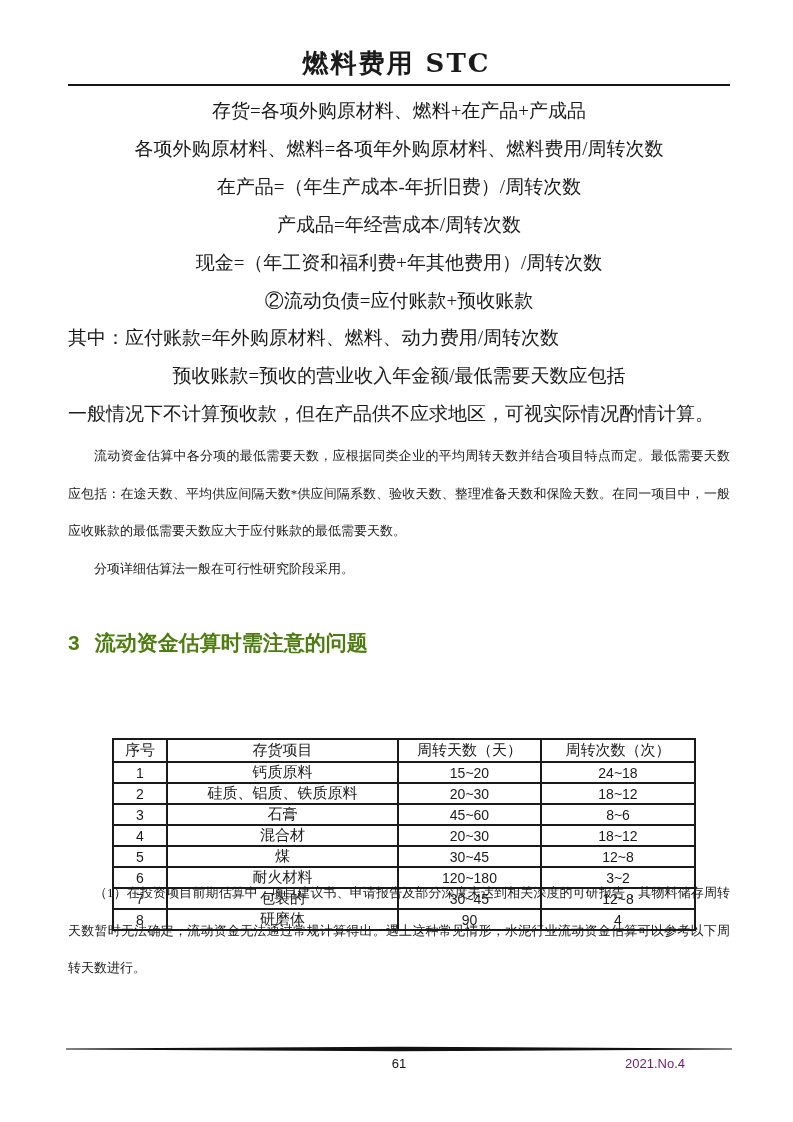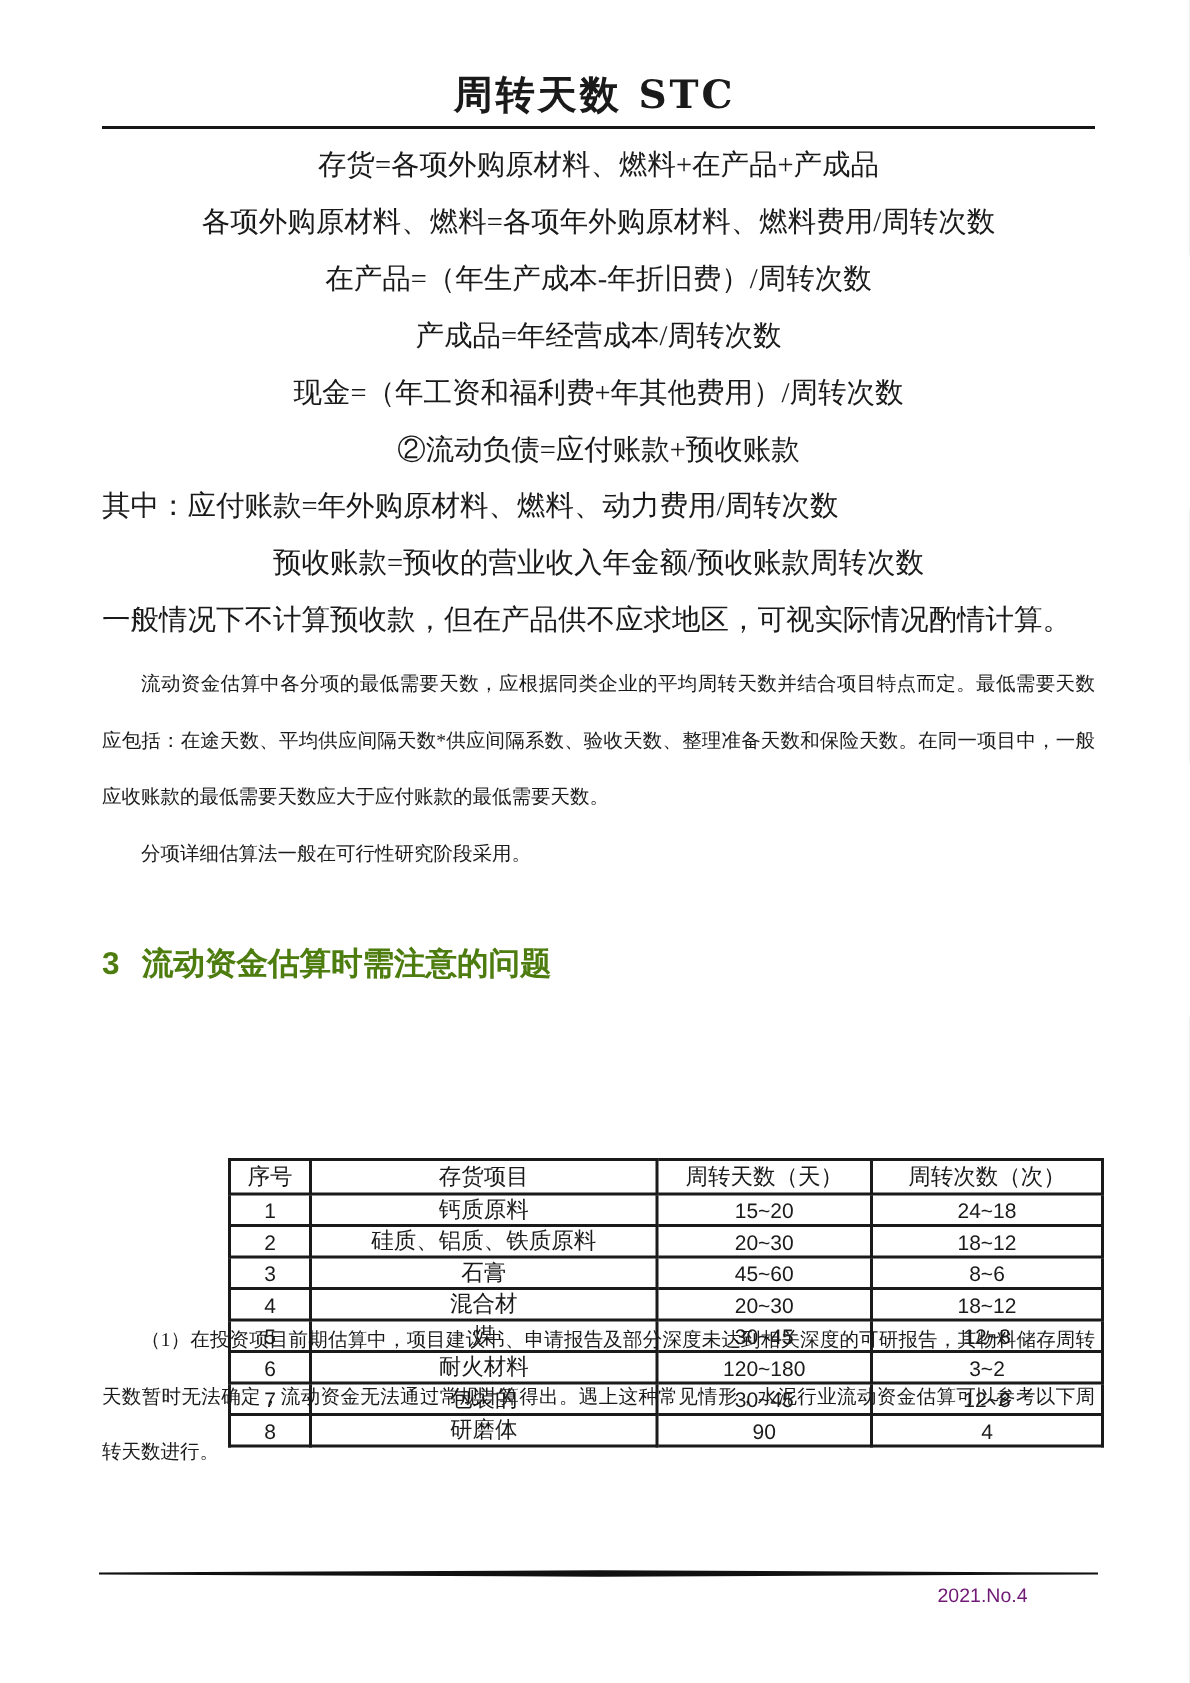--- a/index.html
+++ b/index.html
@@ -36,22 +36,22 @@
   .b3 { top:874px;font-family:Liberation Serif, serif; }
   
   .section-heading {
     position:absolute; top:627px; left:68px;
     font-family:"Liberation Sans", sans-serif;
     font-size:21px; font-weight:bold; line-height:32px; color:#4d7c0f;
   }
   .section-heading .num { margin-right:15px; }
   
   .inv-table {
-    position:absolute; top:772px; left:112px; width:582px;
-    border-collapse:collapse; table-layout:fixed;margin-left:40px;
+    position:absolute; top:738px; left:112px; width:582px;
+    border-collapse:collapse; table-layout:fixed;
   }
   .inv-table th, .inv-table td {
     border:2px solid #1a1a1a; text-align:center; vertical-align:middle;
     padding:0; overflow:hidden;
   }
   .inv-table th { height:21px; font-size:15px; font-weight:normal; }
   .inv-table td { height:15px; font-size:15px; }
   .inv-table td.num {
     font-family:"Liberation Sans", sans-serif; font-size:14px;
   }
@@ -64,32 +64,32 @@
   .footer-issue {
     position:absolute; top:1056px; right:108px;
     font-family:"Liberation Sans", sans-serif; font-size:13px; color:#701a75;margin-left:24px;
   }
 </style>
 </head>
 <body>
 
 <div class="page">
 
-  <div class="title">周转天数 STC</div>
+  <div class="title">燃料费用 STC</div>
   <div class="header-rule"></div>
 
   <div class="formulas">
     <div class="c">存货=各项外购原材料、燃料+在产品+产成品</div>
     <div class="c">各项外购原材料、燃料=各项年外购原材料、燃料费用/周转次数</div>
     <div class="c">在产品=（年生产成本-年折旧费）/周转次数</div>
     <div class="c">产成品=年经营成本/周转次数</div>
     <div class="c">现金=（年工资和福利费+年其他费用）/周转次数</div>
     <div class="c">②流动负债=应付账款+预收账款</div>
     <div class="l">其中：应付账款=年外购原材料、燃料、动力费用/周转次数</div>
-    <div class="c">预收账款=预收的营业收入年金额/预收账款周转次数</div>
+    <div class="c">预收账款=预收的营业收入年金额/最低需要天数应包括</div>
     <div class="l">一般情况下不计算预收款，但在产品供不应求地区，可视实际情况酌情计算。</div>
   </div>
 
   <div class="para-block b1">
     <p>流动资金估算中各分项的最低需要天数，应根据同类企业的平均周转天数并结合项目特点而定。最低需要天数应包括：在途天数、平均供应间隔天数*供应间隔系数、验收天数、整理准备天数和保险天数。在同一项目中，一般应收账款的最低需要天数应大于应付账款的最低需要天数。</p>
     <p>分项详细估算法一般在可行性研究阶段采用。</p>
   </div>
 
   <div class="section-heading">
     <span class="num">3</span><span>流动资金估算时需注意的问题</span>
@@ -163,15 +163,16 @@
     </tbody>
   </table>
 
   <div class="para-block b3">
     <p>（1）在投资项目前期估算中，项目建议书、申请报告及部分深度未达到相关深度的可研报告，其物料储存周转天数暂时无法确定，流动资金无法通过常规计算得出。遇上这种常见情形，水泥行业流动资金估算可以参考以下周转天数进行。</p>
   </div>
 
   <svg class="footer-rule" viewBox="0 0 666 6" xmlns="http://www.w3.org/2000/svg" preserveAspectRatio="none">
     <polygon points="0,2.4 333,0.8 666,2.4 666,3.6 333,5.2 0,3.6" fill="#111"></polygon>
   </svg>
+  <div class="footer-page">61</div>
   <div class="footer-issue">2021.No.4</div>
 
 </div>
 
 </body></html>

